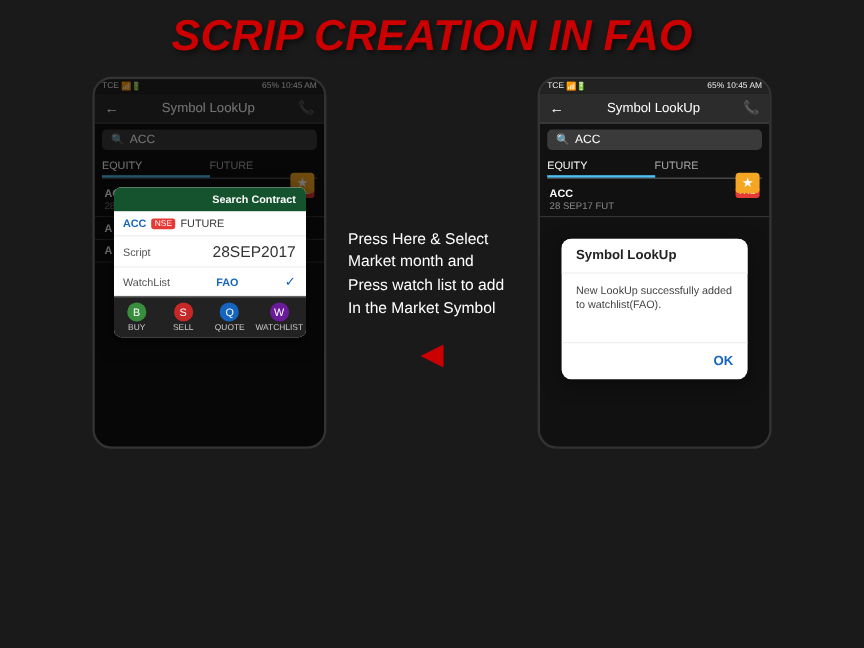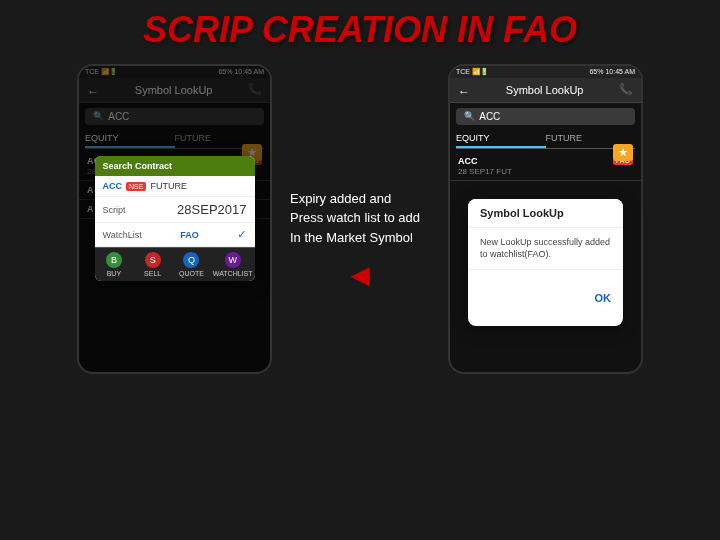--- a/index.html
+++ b/index.html
@@ -159,25 +159,25 @@
       align-items: center;
     }
     .search-contract-popup {
       background: #fff;
       border-radius: 6px;
       width: 160px;
       overflow: hidden;
       box-shadow: 0 4px 16px rgba(0,0,0,0.5);
     }
     .popup-title-bar {
-      background: #4d7c0f;
+      background: #14532d;
       color: #fff;
       font-size: 9px;
       padding: 5px 8px;
-      text-align: left;
+      text-align: right;
       font-weight: bold;
     }
     .popup-item-row {
       display: flex;
       align-items: center;
       padding: 5px 8px;
       border-bottom: 1px solid #eee;
       gap: 4px;
     }
     .popup-item-value {
@@ -288,26 +288,27 @@
     }
     .dialog-body {
       padding: 8px 12px;
       font-size: 9px;
       color: #444;
       line-height: 1.4;
     }
     .dialog-ok-btn {
       display: block;
       text-align: right;
-      padding: 22px 12px;
+      padding: 9px 12px;
       color: #1565c0;
       font-size: 11px;
       font-weight: bold;
       cursor: pointer;
       border-top: 1px solid #eee;
+      margin-top: 16px;
     }
   </style>
 </head>
 <body>
 
 <div class="page-title">
   <span>SCRIP CREATION IN FAO</span><br>
 </div>
 
 <div class="content-area">
@@ -402,21 +403,22 @@
             <div class="icon-circle watchlist-btn">W</div>
             <span>WATCHLIST</span>
           </div>
         </div>
       </div>
     </div>
   </div>
 
   <div style="display:flex;flex-direction:column;align-items:center;padding-top:55px;">
     <div class="middle-text">
-      <div>Expiry added and</div>
+      <div>Press Here &amp; Select</div>
+      <div>Market month and</div>
       <div>Press watch list to add</div>
       <div>In the Market Symbol</div>
     </div>
     <div style="margin-top:10px;display:flex;align-items:center;">
       <span style="color:#cc0000;font-size:32px;font-weight:bold;">◄</span>
     </div>
   </div>
 
   <div class="phone-mockup-right">
 

